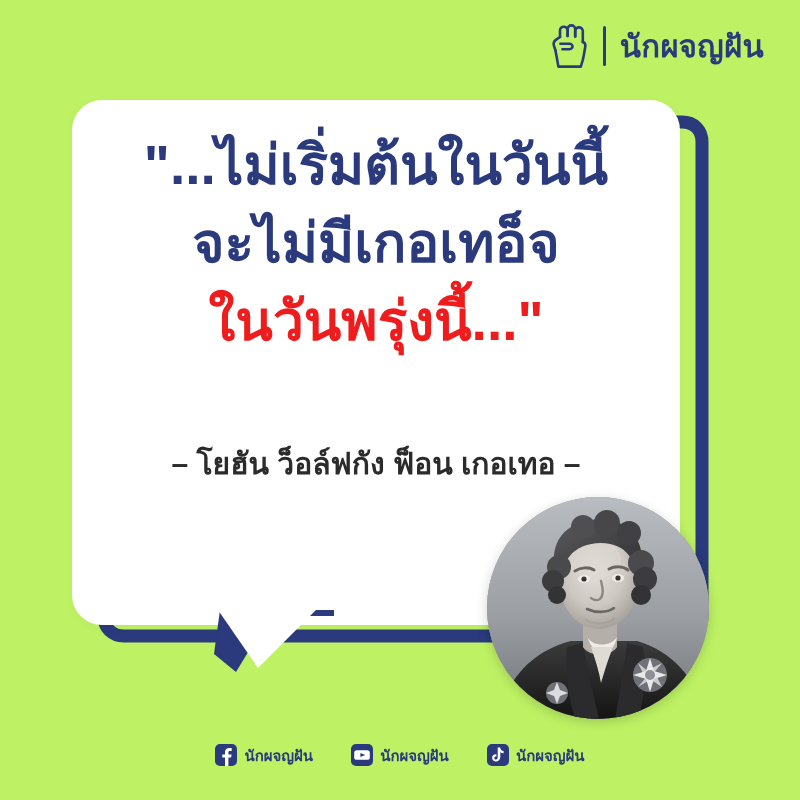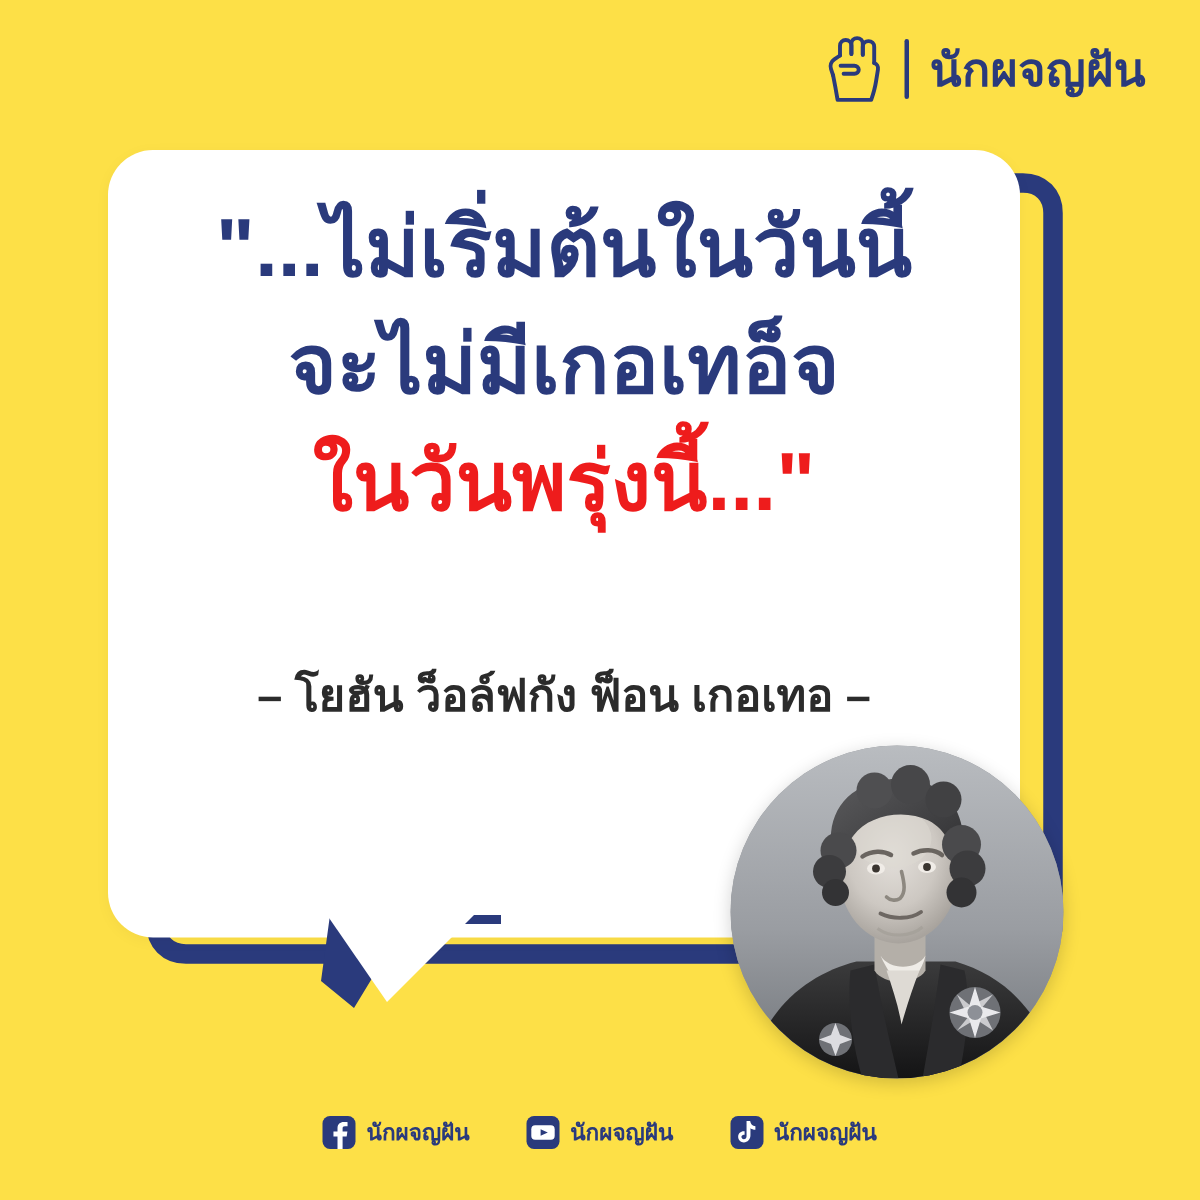--- a/index.html
+++ b/index.html
@@ -9,21 +9,21 @@
     height: 800px;
     background: #f4f4f4;
     font-family: "Liberation Sans", "DejaVu Sans", sans-serif;
     overflow: hidden;
   }
 
   #stage {
     position: relative;
     width: 800px;
     height: 800px;
-    background: #fde047;
+    background: #bef264;
   }
 
   
   .brand {
     position: absolute;
     top: 18px;
     right: 36px;
     display: flex;
     align-items: center;
     gap: 14px;

